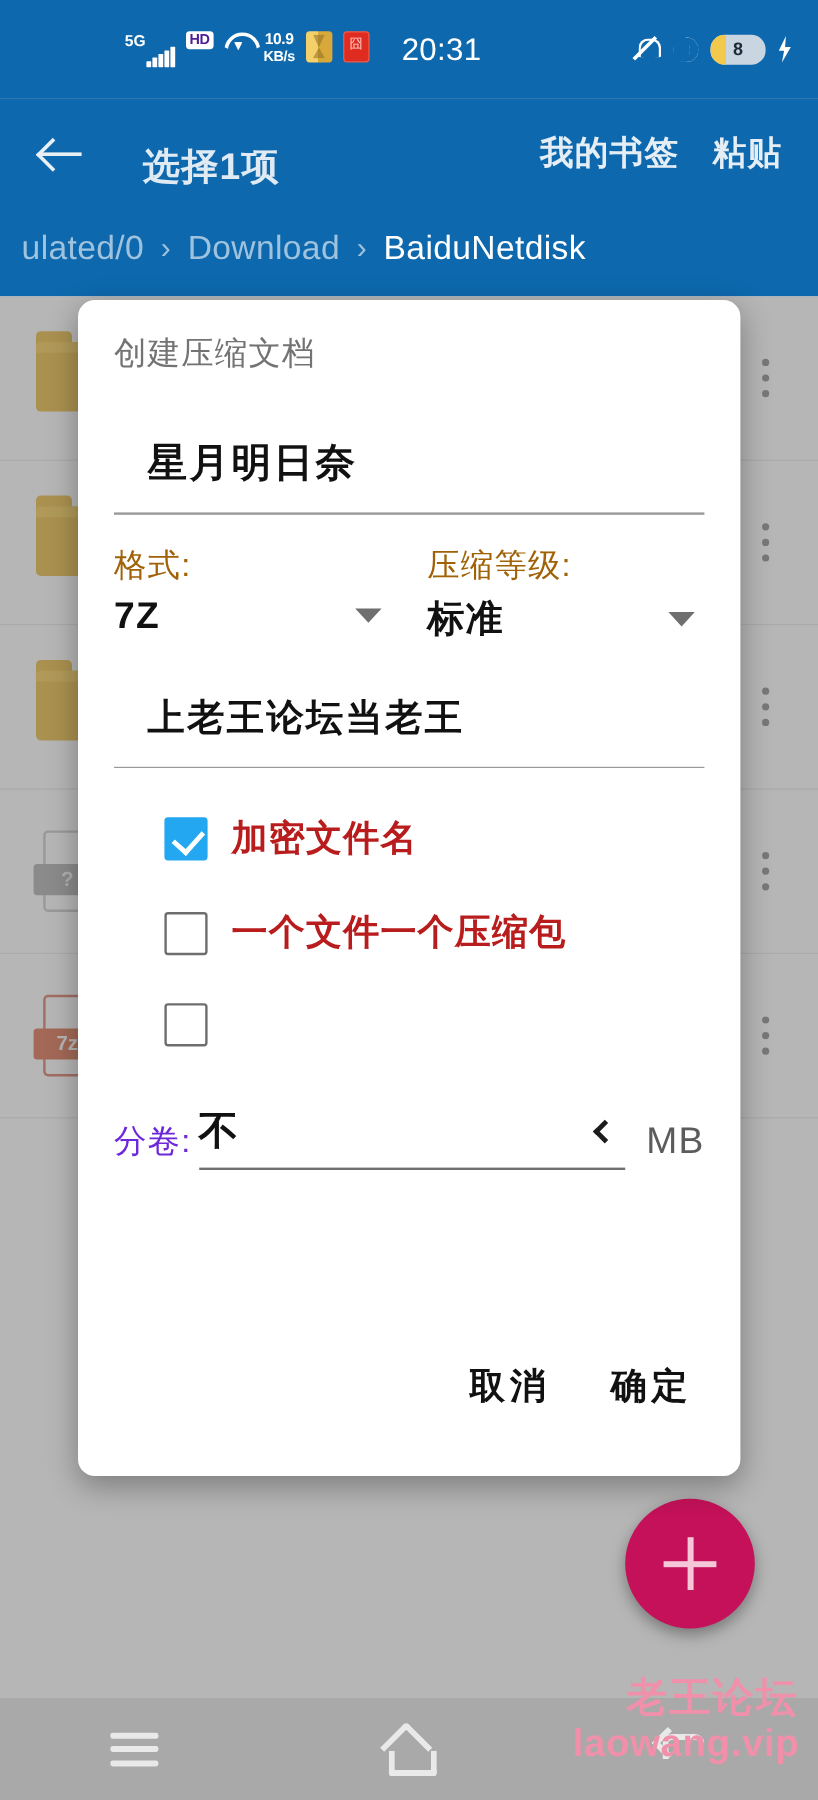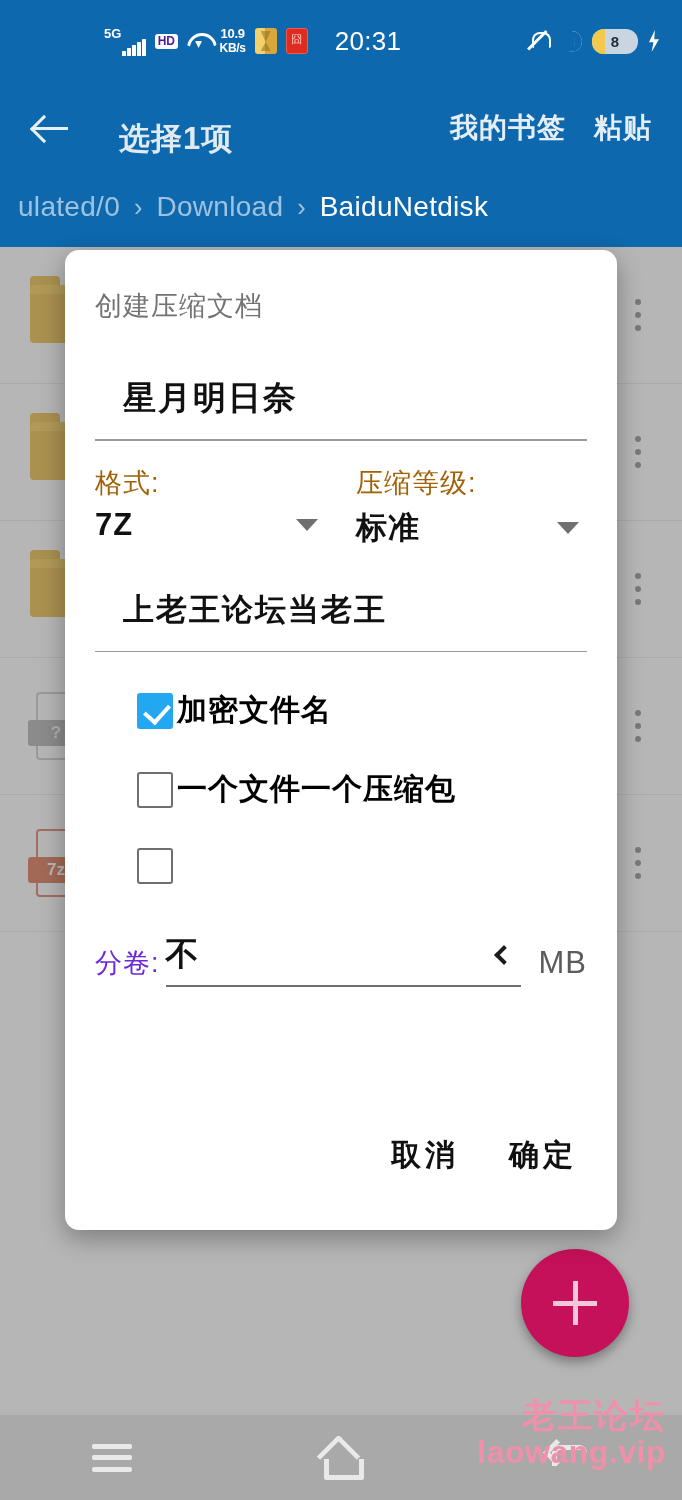--- a/index.html
+++ b/index.html
@@ -17,21 +17,21 @@
   }
 
   
   .statusbar {
     position: absolute; top: 0; left: 0;
     width: 682px; height: 82px;
     background: #0d68ad;
     display: flex; align-items: center;
   }
   .sb-left {
-    display: flex; align-items: center; gap: 9px;
+    display: flex; align-items: flex-start; gap: 9px;
     margin-left: 104px;
   }
   .sb-5g { display: flex; align-items: flex-end; height: 30px; }
   .sb-5g-label {
     color: #fff; font-size: 13px; font-weight: bold;
     line-height: 11px; margin-right: 1px; align-self: flex-start; margin-top: 2px;
   }
   .bars { display: flex; align-items: flex-end; gap: 1.5px; height: 17px; }
   .bars i { display: block; width: 3.5px; background: #fff; border-radius: .5px; }
   .bars i:nth-child(1){height:5px}.bars i:nth-child(2){height:8px}
@@ -274,21 +274,21 @@
   .dialog {
     position: absolute; left: 65px; top: 250px;
     width: 552px; height: 980px;
     background: #fff; border-radius: 14px;
     box-shadow: 0 8px 26px rgba(0,0,0,.32);
     z-index: 10;
     padding: 0 30px;
     display: flex; flex-direction: column;
   }
   .dlg-title {
-    color: #737373; font-size: 27px; margin-top: 38px; letter-spacing: 1px;
+    color: #737373; font-size: 27px; margin-top: 26px; letter-spacing: 1px;
   }
   .field-name {
     font-size: 33px; color: #111; font-weight: bold;
     margin-top: 52px; padding-left: 28px; letter-spacing: 2px;
   }
   .underline {
     height: 1.5px; background: #9a9a9a; margin-top: 18px;
   }
   .row-format {
     display: flex; margin-top: 24px;
@@ -317,21 +317,21 @@
   .cbox {
     width: 36px; height: 36px; flex: none; border-radius: 3px;
     border: 2.5px solid #6e6e6e; background: #fff; position: relative;
   }
   .cbox.checked { background: #22a7f0; border-color: #22a7f0; }
   .cbox.checked::after {
     content: ""; position: absolute; left: 10px; top: 4px;
     width: 12px; height: 20px; border: 4px solid #fff;
     border-top: none; border-left: none; transform: rotate(42deg);
   }
-  .cblabel { font-size: 30px; color: #000000; font-weight: bold; margin-left: 4px; letter-spacing: 1px; }
+  .cblabel { font-size: 30px; color: #b91c1c; font-weight: bold; margin-left: 20px; letter-spacing: 1px; }
   .split-row {
     display: flex; align-items: flex-end; margin-top: 48px;
   }
   .split-label { font-size: 27px; color: #6d28d9; padding-bottom: 6px; letter-spacing: 1px; }
   .split-field {
     flex: 1; margin-left: 6px; border-bottom: 2px solid #6f6f6f;
     display: flex; align-items: center; padding-bottom: 8px;
   }
   .split-value { font-size: 33px; color: #111; font-weight: bold; }
   .split-chev {

